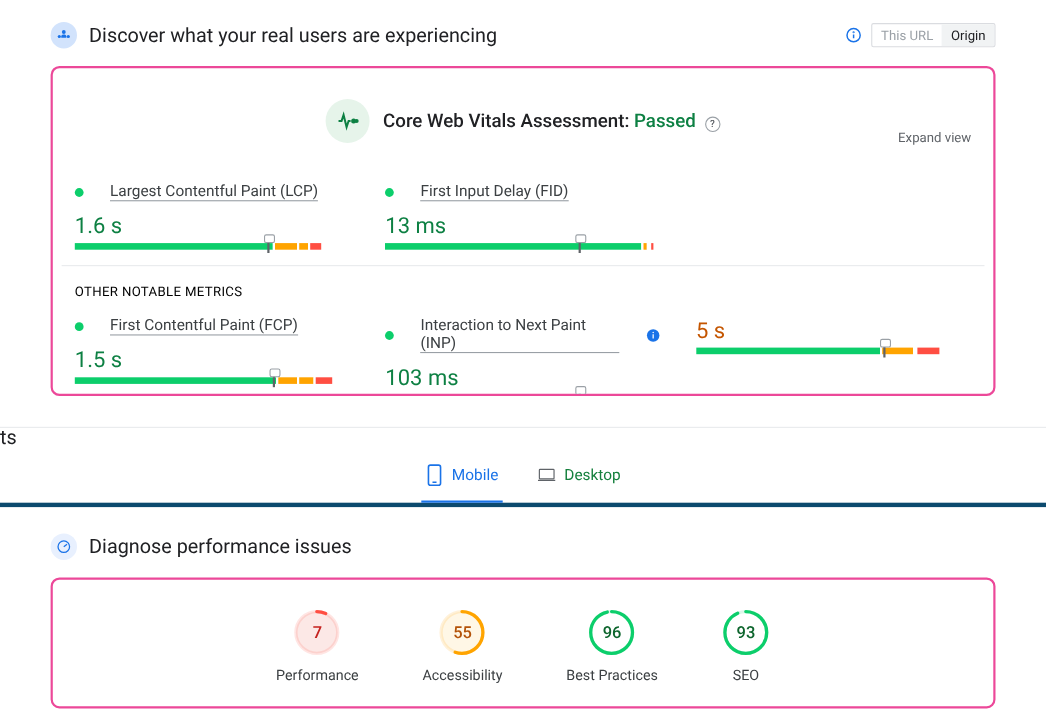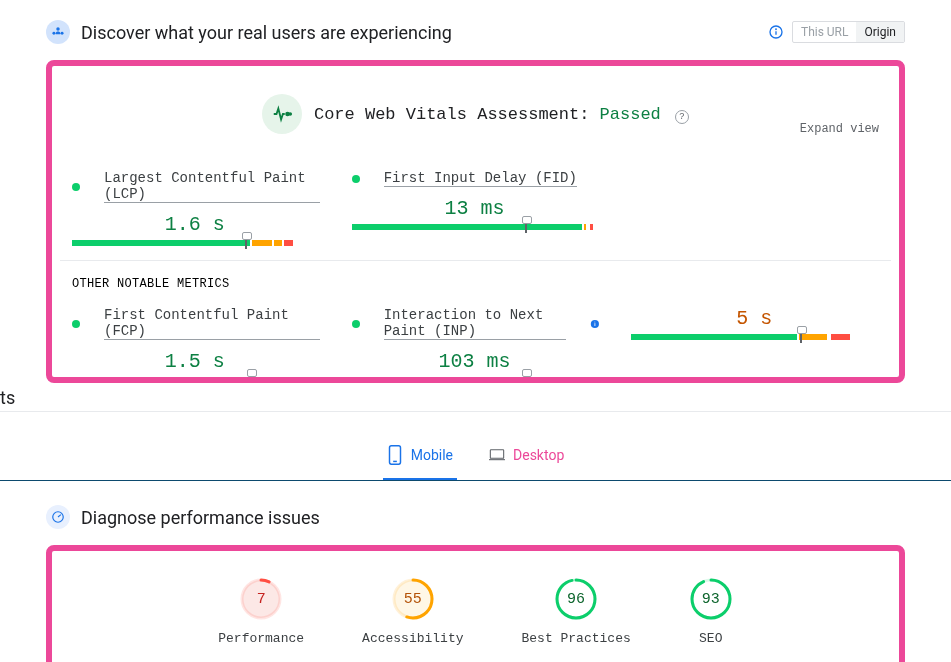--- a/index.html
+++ b/index.html
@@ -9,56 +9,56 @@
 .section-header-left { display: flex; align-items: center; gap: 11px; }
 .section-icon { width: 24px; height: 24px; border-radius: 50%; display: flex; align-items: center; justify-content: center; }
 .section-title { font-size: 18px; font-weight: 400; color: #202124; }
 .section-header-right { display: flex; align-items: center; gap: 8px; }
 .info-icon { width: 16px; height: 16px; color: #1a73e8; }
 .toggle-group { display: flex; border: 1px solid #dadce0; border-radius: 2px; overflow: hidden; font-size: 12px; }
 .toggle-item { padding: 3px 8px; cursor: pointer; }
 .toggle-item.disabled { color: #9aa0a6; }
 .toggle-item.active { background: #f1f3f4; color: #202124; }
 
-.panel { margin: 0 46px 4px; border: 6px solid #ec4899; border-radius: 8px; background: #fff; font-family: Liberation Mono, monospace; }
+.panel { margin: 0 46px 28px; border: 2px solid #ec4899; border-radius: 8px; background: #fff; }
 
 .cwv-header { display: flex; flex-direction: column; align-items: center; padding: 28px 0 0; position: relative; }
 .cwv-header-main { display: flex; align-items: center; gap: 12px; }
 .pulse-icon { width: 40px; height: 40px; border-radius: 50%; background: #e6f4ea; display: flex; align-items: center; justify-content: center; color: #0d652d; }
 .cwv-title { font-size: 17px; font-weight: 500; }
 .cwv-status { color: #0d8043; font-weight: 500; }
 .help-icon { width: 14px; height: 14px; color: #5f6368; border: 1px solid #9aa0a6; border-radius: 50%; display: inline-flex; align-items: center; justify-content: center; font-size: 9px; margin-left: 4px; }
 .expand-link { position: absolute; right: 20px; top: 56px; font-size: 12px; color: #5f6368; cursor: pointer; }
 
 .metrics-grid { display: grid; grid-template-columns: repeat(3, 1fr); gap: 20px 32px; padding: 36px 20px 14px; }
 .metric { }
 .metric-label-row { display: flex; align-items: center; gap: 24px; margin-bottom: 10px; }
 .dot { width: 8px; height: 8px; border-radius: 50%; flex-shrink: 0; }
 .dot-green { background: #0cce6b; }
 .dot-orange { background: #ffa400; }
 .metric-label { font-size: 14px; color: #3c4043; border-bottom: 1px solid #9aa0a6; }
-.metric-value { text-align: center; font-size: 20px; font-weight: 400; padding-right: 2px; margin-bottom: 4px; }
+.metric-value { text-align: left; font-size: 20px; font-weight: 400; padding-right: 2px; margin-bottom: 4px; }
 .metric-value.green { color: #0d8043; }
 .metric-value.orange { color: #c45500; }
 .bar-wrap { position: relative; height: 6px; display: flex; }
 .bar-seg { height: 6px; }
 .bar-green { background: #0cce6b; }
 .bar-orange { background: #ffa400; }
 .bar-red { background: #ff4e42; }
 .bar-gap { width: 2px; background: #fff; }
 .marker { position: absolute; top: -3px; width: 2px; height: 12px; background: #5f6368; }
 .marker::before { content: ''; position: absolute; top: -5px; left: -3px; width: 8px; height: 6px; background: #fff; border: 1px solid #9aa0a6; border-radius: 2px; }
 
 .metrics-divider { border-top: 1px solid #e8eaed; margin: 0 8px; }
 .subheader { font-size: 12px; color: #000000; padding: 16px 20px 0; letter-spacing: 0.3px; }
 
 .truncated-label { position: absolute; left: 0; top: 400px; font-size: 18px; color: #202124; }
 
-.device-tabs { display: flex; justify-content: center; gap: 28px; border-bottom: 1px solid #0c4a6e; padding-top: 22px; }
-.device-tab { display: flex; align-items: center; gap: 8px; padding: 10px 4px 12px; font-size: 14px; color: #ec4899; cursor: pointer; border-bottom: 2px solid transparent; }
+.device-tabs { display: flex; justify-content: center; gap: 28px; border-bottom: 4px solid #0c4a6e; padding-top: 22px; }
+.device-tab { display: flex; align-items: center; gap: 8px; padding: 10px 4px 12px; font-size: 14px; color: #15803d; cursor: pointer; border-bottom: 2px solid transparent; }
 .device-tab.active { color: #1a73e8; border-bottom-color: #1a73e8; }
 .device-icon { width: 16px; height: 22px; }
 
 .scores-row { display: flex; justify-content: center; gap: 58px; padding: 26px 0 20px; }
 .score { display: flex; flex-direction: column; align-items: center; gap: 10px; }
 .gauge { width: 44px; height: 44px; position: relative; }
 .gauge svg { transform: rotate(-90deg); }
 .gauge-text { position: absolute; inset: 0; display: flex; align-items: center; justify-content: center; font-size: 15px; font-weight: 500; }
 .score-label { font-size: 13px; color: #3c4043; }
 .gt-red { color: #c5221f; }

